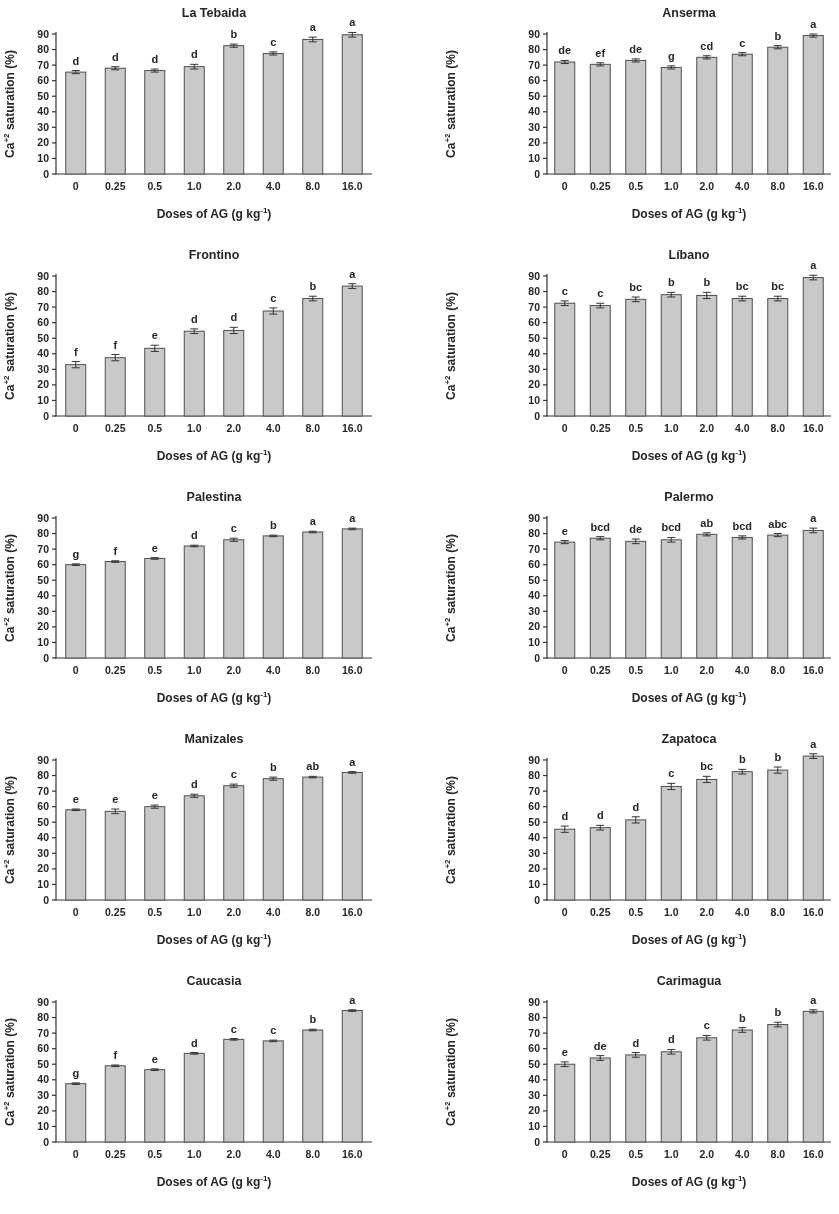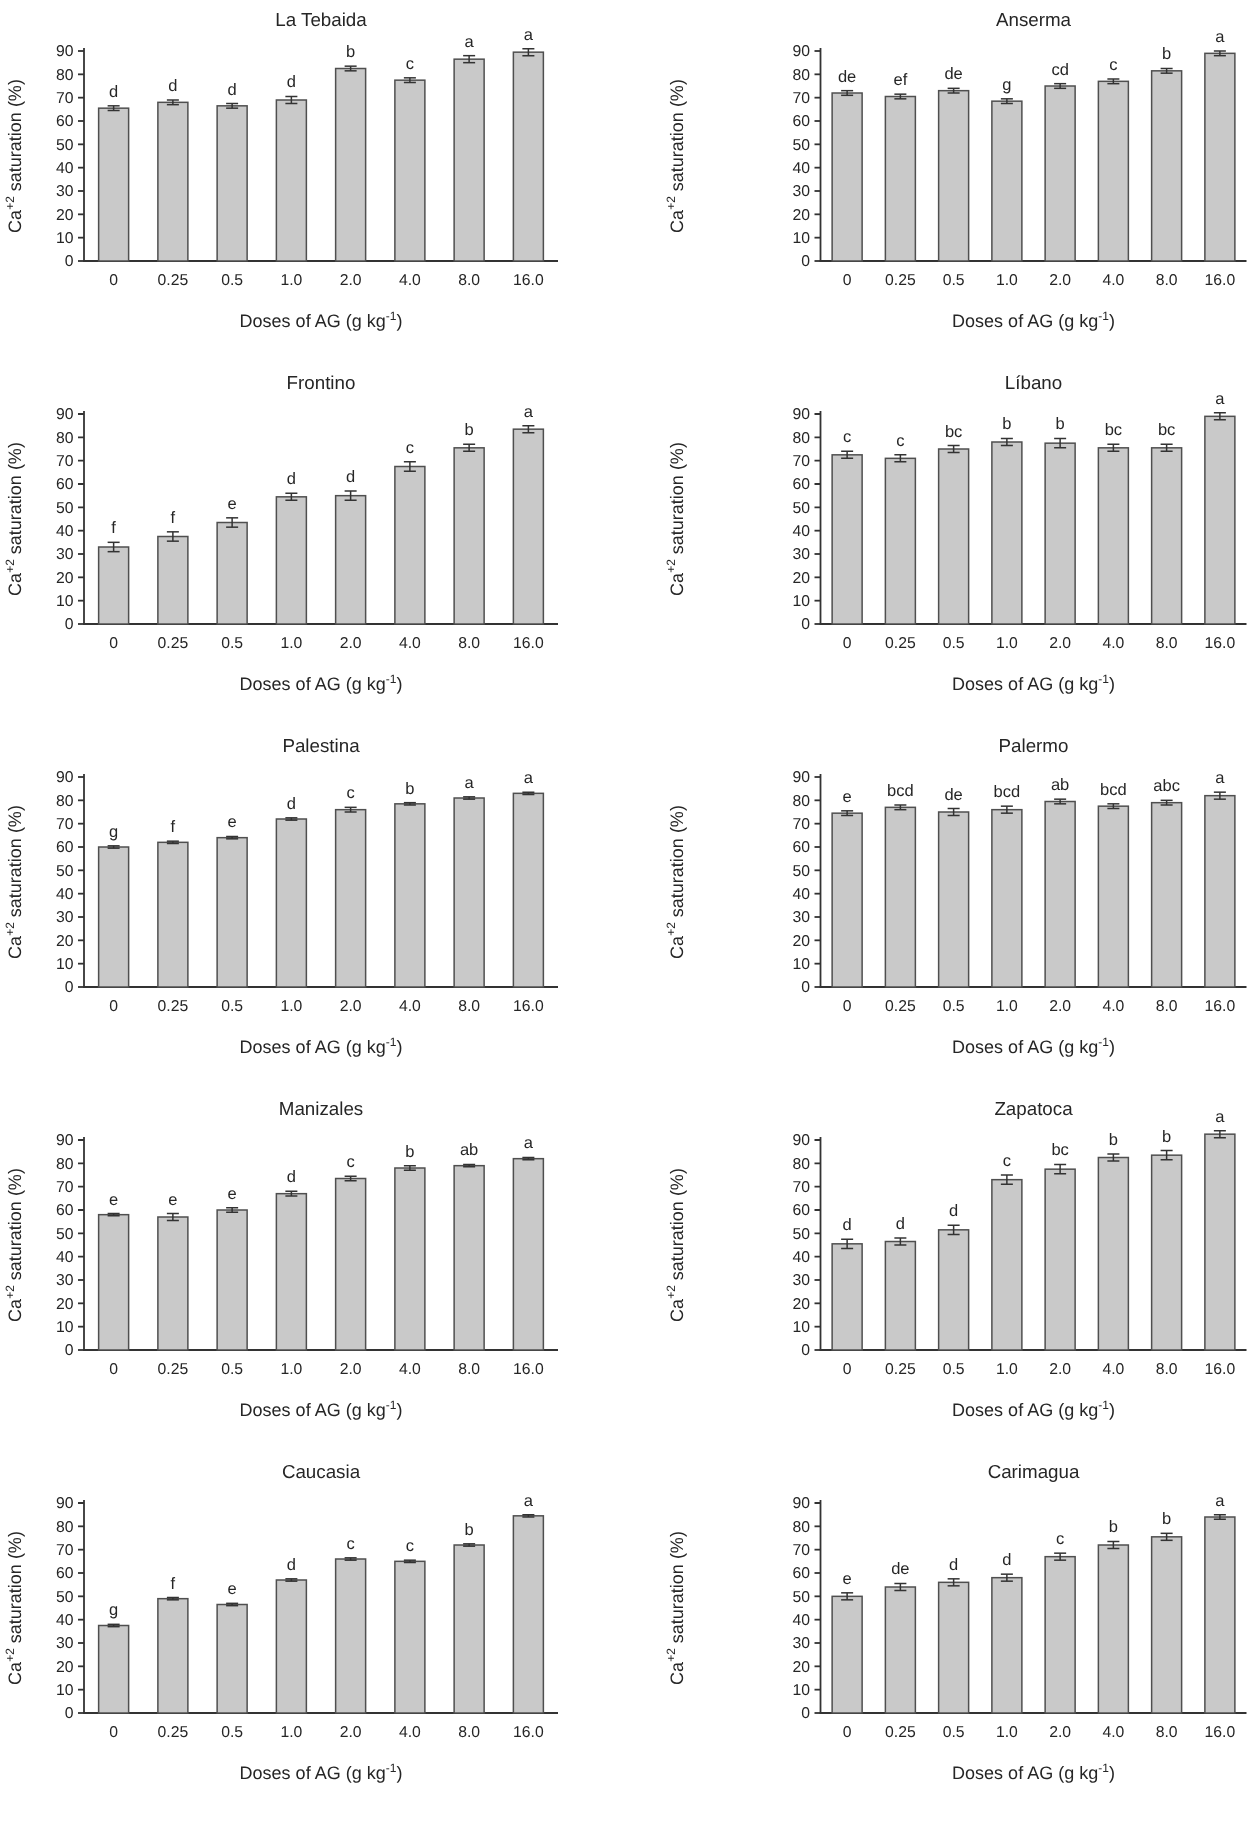--- a/index.html
+++ b/index.html
@@ -1,18 +1,18 @@
 <!DOCTYPE html>
 <html><head>
 <meta charset="utf-8">
 <style>
   html,body{margin:0;padding:0;background:#ffffff;}
   body{width:839px;height:1214px;font-family:"Liberation Sans","DejaVu Sans",sans-serif;}
   .grid{display:grid;grid-template-columns:419px 420px;grid-auto-rows:242px;width:839px;}
-  figure.chart{margin:0;padding:0;width:100%;height:100%;}
+  figure.chart{margin:0;padding:0;width:100%;height:100%;font-weight:bold;}
   figure.chart svg{display:block;}
   svg text{fill:#262626;}
 </style>
 </head>
 <body>
 
 <main class="grid">
   <figure class="chart">
       <svg width="419" height="242" viewBox="0 0 419 242" style="font-family: &quot;Liberation Sans&quot;, &quot;DejaVu Sans&quot;, sans-serif;">
         <text x="214" y="17" font-size="12.5" text-anchor="middle">La Tebaida</text>

